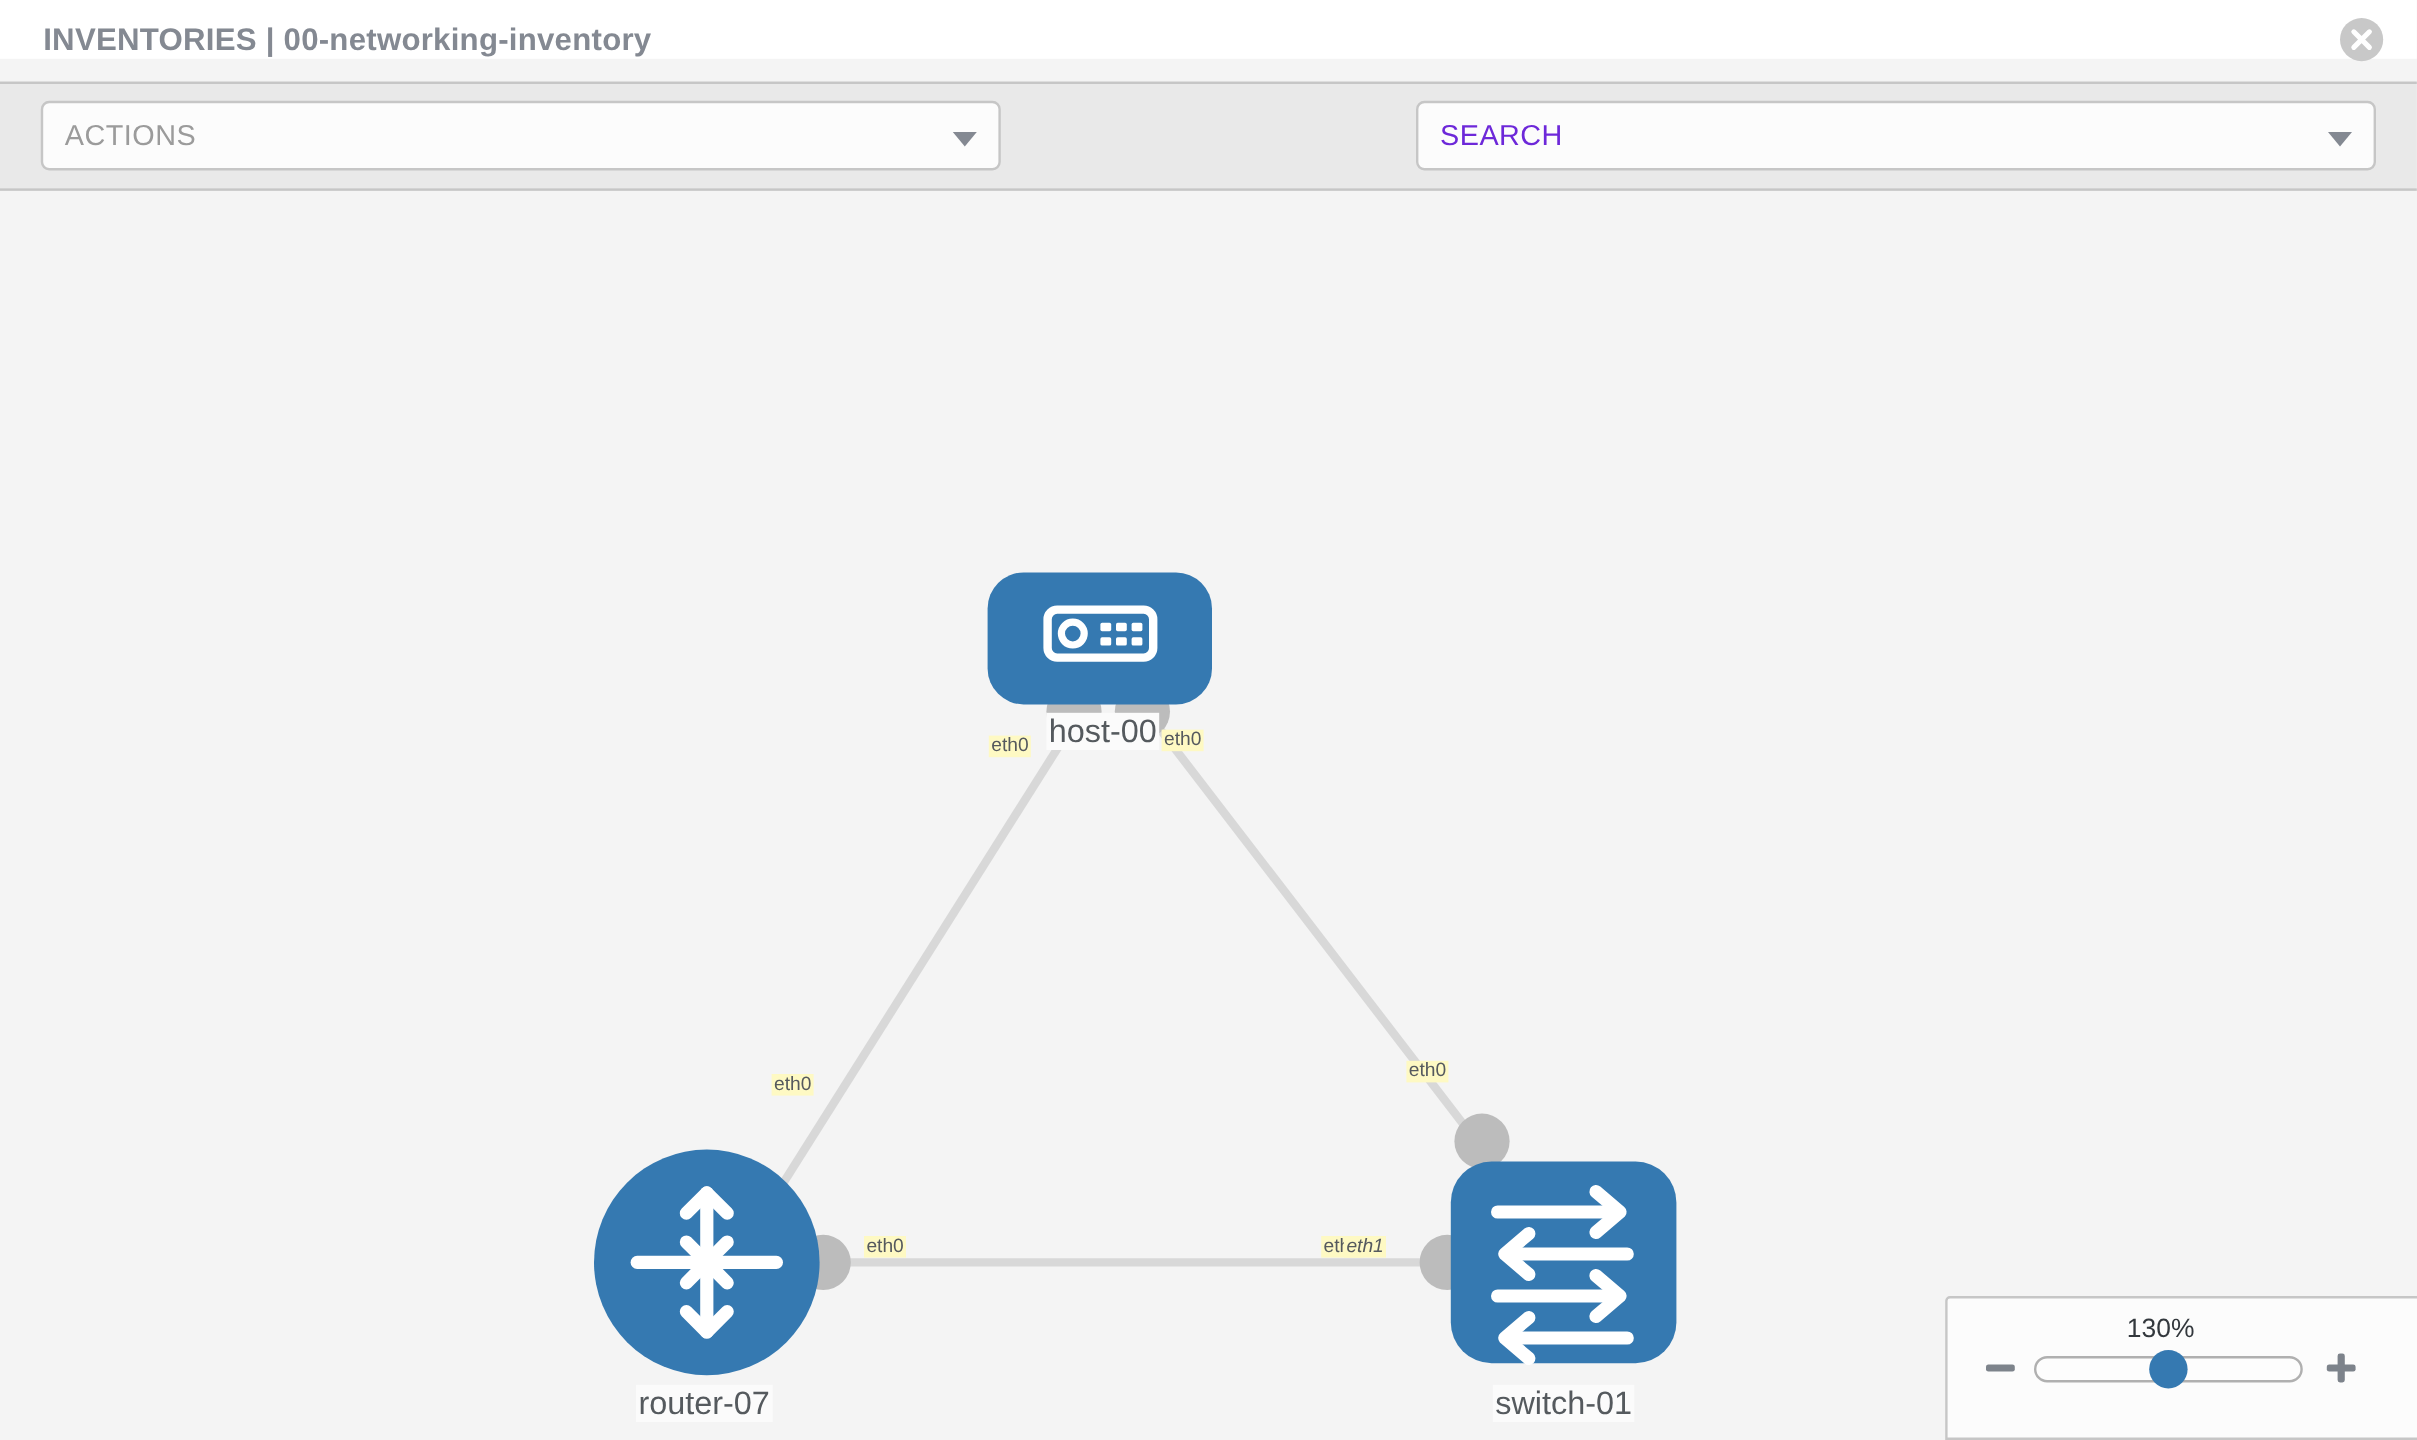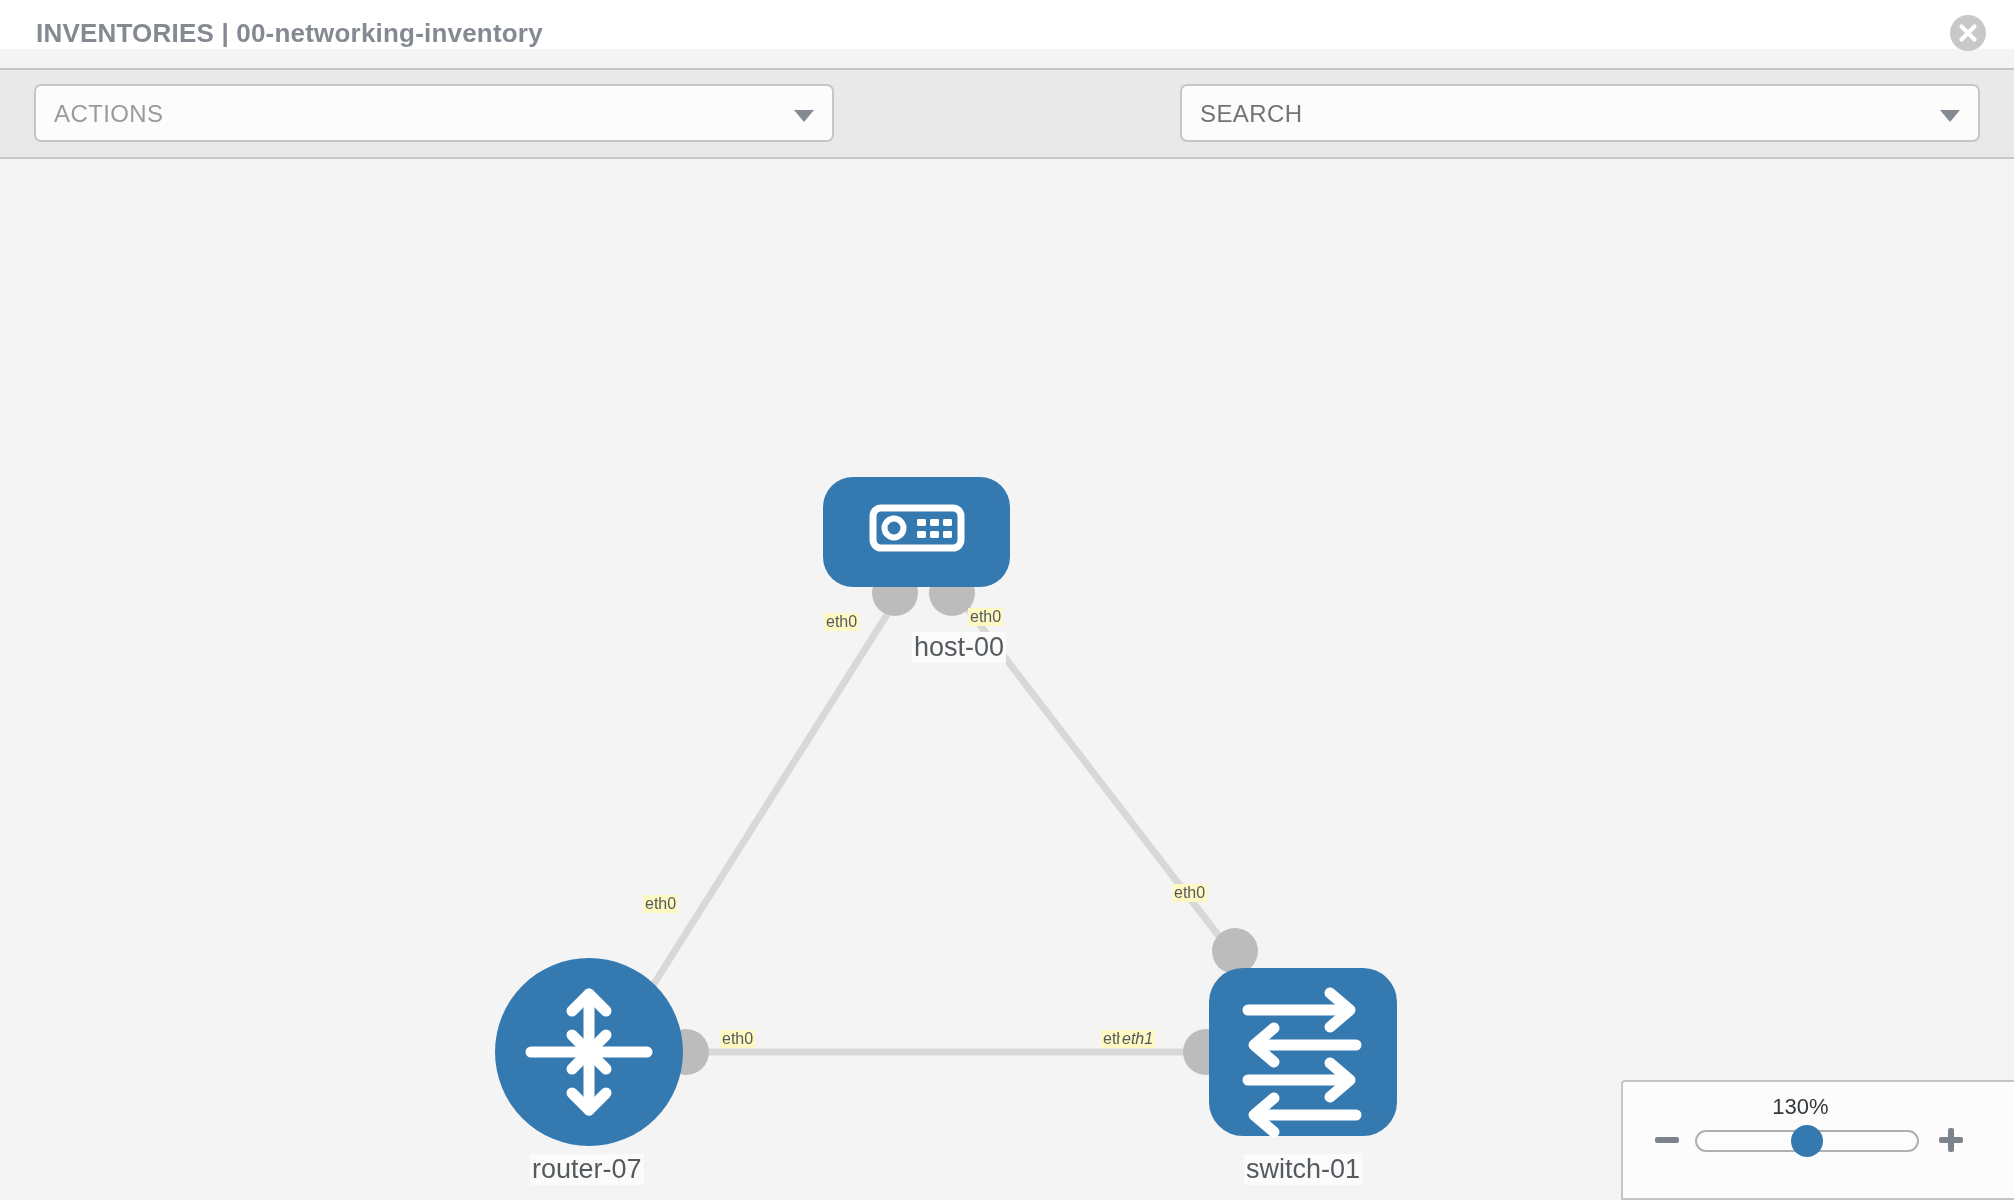--- a/index.html
+++ b/index.html
@@ -99,21 +99,21 @@
     background: #fcfcfc;
     border: 2px solid #c6c6c6;
     border-radius: 7px;
     cursor: text;
   }
   .search-label {
     position: absolute;
     left: 18px;
     top: 14px;
     font-size: 24px;
-    color: #737373;
+    color: #6d28d9;
     letter-spacing: 0.4px;
   }
 
   
   .canvas {
     position: absolute;
     left: 0; top: 161px;
     width: 2014px;
     height: 1039px;
     background: #f4f4f4;
@@ -304,21 +304,21 @@
         <line x1="1356" y1="884" x2="1256" y2="884"></line>
         <polyline points="1274,867 1254,884 1274,901"></polyline>
         <line x1="1248" y1="919" x2="1348" y2="919"></line>
         <polyline points="1330,902 1350,919 1330,936"></polyline>
         <line x1="1356" y1="954" x2="1256" y2="954"></line>
         <polyline points="1274,937 1254,954 1274,971"></polyline>
       </g>
     </g>
   </svg>
 
-  <div class="node-label" style="left:912px; top:433px;margin-top:38px;">host-00</div>
+  <div class="node-label" style="left:872px; top:433px;">host-00</div>
   <div class="node-label" style="left:530px; top:993px;">router-07</div>
   <div class="node-label" style="left:1244px; top:993px;">switch-01</div>
 
   <div class="edge-label" style="left:824px; top:452px;">eth0</div>
   <div class="edge-label" style="left:968px; top:447px;">eth0</div>
   <div class="edge-label" style="left:643px; top:734px;">eth0</div>
   <div class="edge-label" style="left:1172px; top:723px;">eth0</div>
   <div class="edge-label" style="left:720px; top:869px;">eth0</div>
   <div class="edge-label" style="left:1101px; top:869px;">eth0</div>
   <div class="edge-label" style="left:1120px; top:869px;font-style:italic;">eth1</div>

